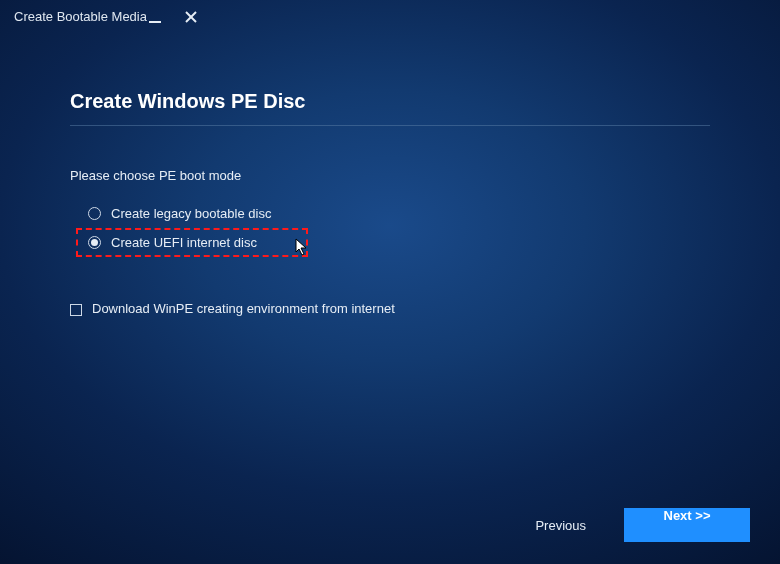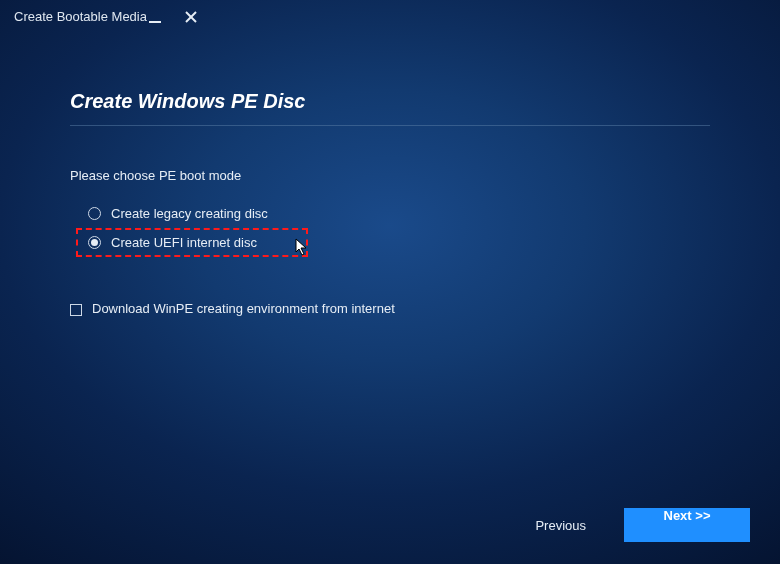--- a/index.html
+++ b/index.html
@@ -16,21 +16,21 @@
     padding: 0 10px 0 14px;
     font-size: 13px;
     color: #dfe7f0;
   }
   .titlebar-right { display: flex; gap: 20px; align-items: center; }
   .titlebar-icon { width: 16px; height: 16px; display:flex; align-items:center; justify-content:center; cursor:pointer; }
   .content {
     position: absolute; left: 70px; right: 70px; top: 90px;
   }
   .page-title {
-    font-size: 20px; font-weight: 600; color: #ffffff; margin-bottom: 12px; font-style: italic;
+    font-size: 20px; font-weight: 600; color: #ffffff; margin-bottom: 12px;
   }
   .page-subtitle {
     font-size: 13px; color: #7e93ac; margin-bottom: 16px;
   }
   .hr {
     height: 1px; background: #5a7da5; opacity: .5; margin-bottom: 42px;
   }
   .section-label {
     font-size: 13px; color: #e6edf5; margin-bottom: 18px;
   }
@@ -103,21 +103,21 @@
   </div>
 
   <div class="content">
     <div class="page-title">Create Windows PE Disc</div>
     <div class="hr"></div>
 
     <div class="section-label">Please choose PE boot mode</div>
 
     <div class="radio-row">
       <span class="radio"></span>
-      <span>Create legacy creating disc</span>
+      <span>Create legacy bootable disc</span>
     </div>
 
     <div class="radio-row">
       <div class="highlight-box"></div>
       <span class="radio checked"></span>
       <span>Create UEFI internet disc</span>
       <span class="cursor">
         <svg width="14" height="20" viewBox="0 0 14 20">
           <path d="M1 1 L1 14 L4 11 L7 17 L9 16 L6 10 L11 10 Z" fill="#ffffff" stroke="#000000" stroke-width="1"></path>
         </svg>

